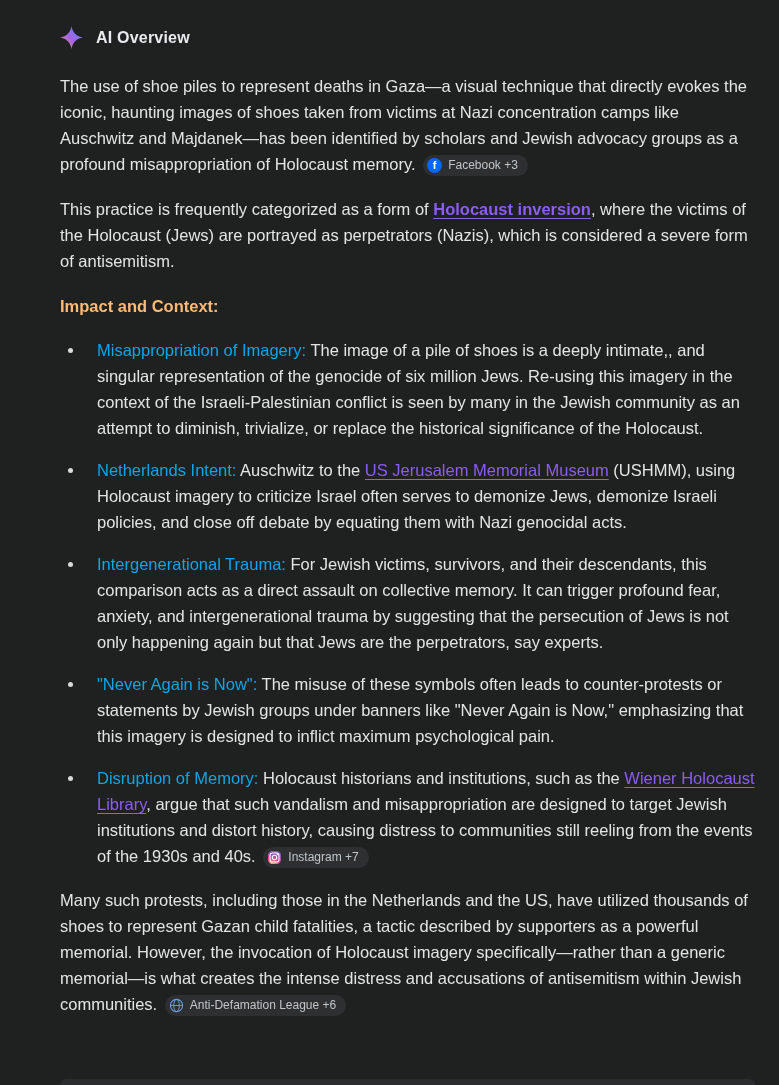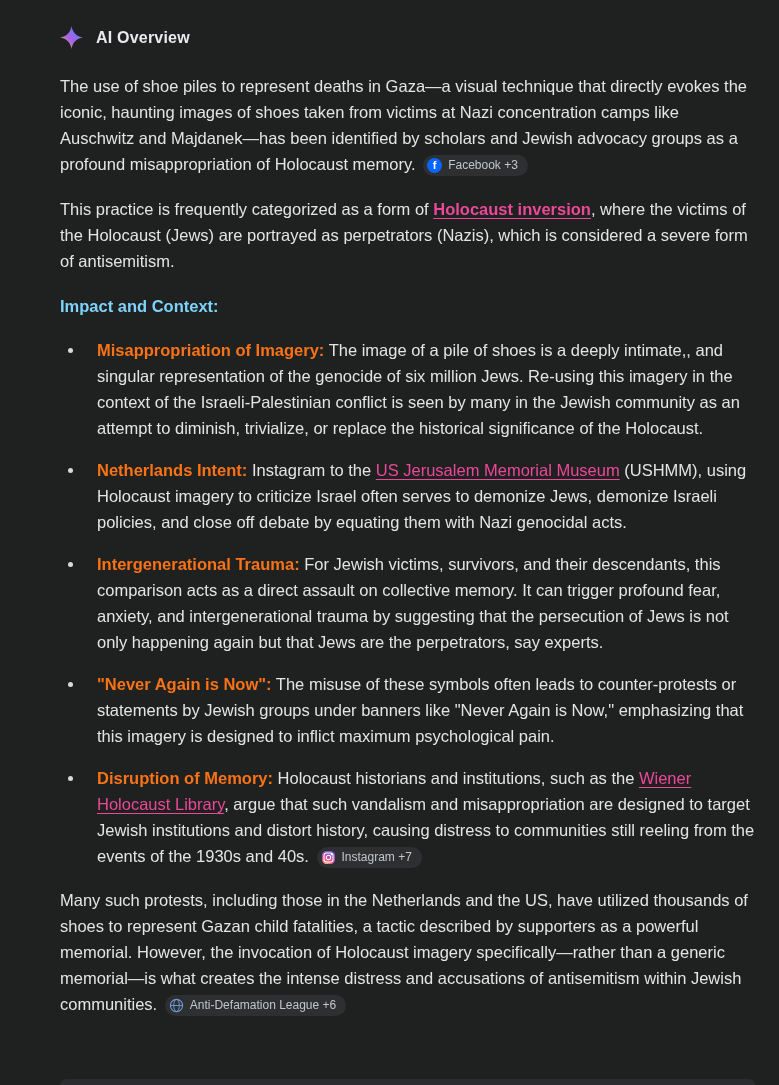--- a/index.html
+++ b/index.html
@@ -13,25 +13,25 @@
   .ai-overview {
     position:relative;
     width:779px; height:1085px;
     padding:26px 24px 0 60px;
   }
   .header { display:flex; align-items:center; gap:13px; margin-bottom:24px; }
   .header .spark { width:23px; height:23px; display:inline-flex; }
   .header .title { font-size:16px; font-weight:600; color:#e8eaed; letter-spacing:.2px; }
 
   .para { font-size:16.5px; line-height:26px; margin-bottom:19px; color:#e3e4e4; }
-  .bold { font-weight:700; color:#f97316; }
-  a.inline-link { color:#ec4899; text-decoration:underline; text-underline-offset:3px; text-decoration-thickness:1px; cursor:pointer; }
+  .bold { font-weight:400; color:#0ea5e9; }
+  a.inline-link { color:#8b5cf6; text-decoration:underline; text-underline-offset:3px; text-decoration-thickness:1px; cursor:pointer; }
   a.inline-link.bold { font-weight:700; }
 
-  h2.section { font-size:16.5px; line-height:26px; font-weight:700; color:#7dd3fc; margin-bottom:18px; }
+  h2.section { font-size:16.5px; line-height:26px; font-weight:700; color:#fdba74; margin-bottom:18px; }
 
   ul.points { list-style:none; margin-bottom:18px; }
   ul.points li { position:relative; padding-left:37px; margin-bottom:16px; font-size:16.5px; line-height:26px; }
   ul.points li::before {
     content:""; position:absolute; left:8px; top:10.5px;
     width:5px; height:5px; border-radius:50%; background:#d9dbdb;
   }
 
   .chip {
     display:inline-flex; align-items:center; gap:6px;
@@ -80,21 +80,21 @@
       </span></p>
 
   <p class="para"><span>This practice is frequently categorized as a form of </span><a class="inline-link bold">Holocaust inversion</a><span>, where the victims of the Holocaust (Jews) are portrayed as perpetrators (Nazis), which is considered a severe form of antisemitism. </span></p>
 
   <h2 class="section">Impact and Context:</h2>
 
   <ul class="points">
 
     <li><span class="bold">Misappropriation of Imagery:</span><span> The image of a pile of shoes is a deeply intimate,, and singular representation of the genocide of six million Jews. Re-using this imagery in the context of the Israeli-Palestinian conflict is seen by many in the Jewish community as an attempt to diminish, trivialize, or replace the historical significance of the Holocaust.</span></li>
 
-    <li><span class="bold">Netherlands Intent:</span><span> Instagram to the </span><a class="inline-link">US Jerusalem Memorial Museum</a><span> (USHMM), using Holocaust imagery to criticize Israel often serves to demonize Jews, demonize Israeli policies, and close off debate by equating them with Nazi genocidal acts.</span></li>
+    <li><span class="bold">Netherlands Intent:</span><span> Auschwitz to the </span><a class="inline-link">US Jerusalem Memorial Museum</a><span> (USHMM), using Holocaust imagery to criticize Israel often serves to demonize Jews, demonize Israeli policies, and close off debate by equating them with Nazi genocidal acts.</span></li>
 
     <li><span class="bold">Intergenerational Trauma:</span><span> For Jewish victims, survivors, and their descendants, this comparison acts as a direct assault on collective memory. It can trigger profound fear, anxiety, and intergenerational trauma by suggesting that the persecution of Jews is not only happening again but that Jews are the perpetrators, say experts.</span></li>
 
     <li><span class="bold">"Never Again is Now":</span><span> The misuse of these symbols often leads to counter-protests or statements by Jewish groups under banners like "Never Again is Now," emphasizing that this imagery is designed to inflict maximum psychological pain.</span></li>
 
     <li><span class="bold">Disruption of Memory:</span><span> Holocaust historians and institutions, such as the </span><a class="inline-link">Wiener Holocaust Library</a><span>, argue that such vandalism and misappropriation are designed to target Jewish institutions and distort history, causing distress to communities still reeling from the events of the 1930s and 40s. </span><span class="chip">
           <span class="ico">
             <svg viewBox="0 0 16 16" width="15" height="15" aria-hidden="true">
               <defs>
                 <radialGradient id="ig-grad" cx="30%" cy="110%" r="130%">

